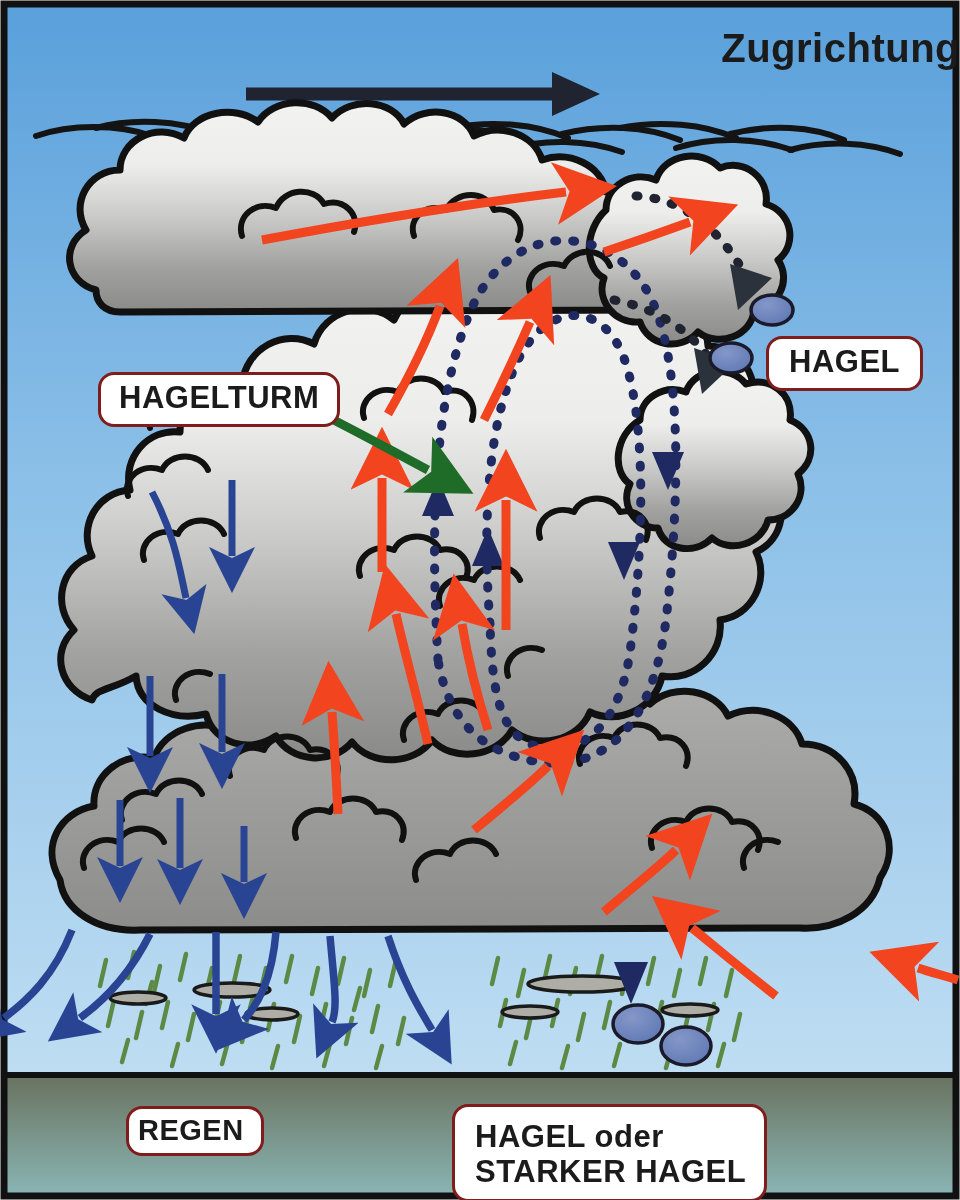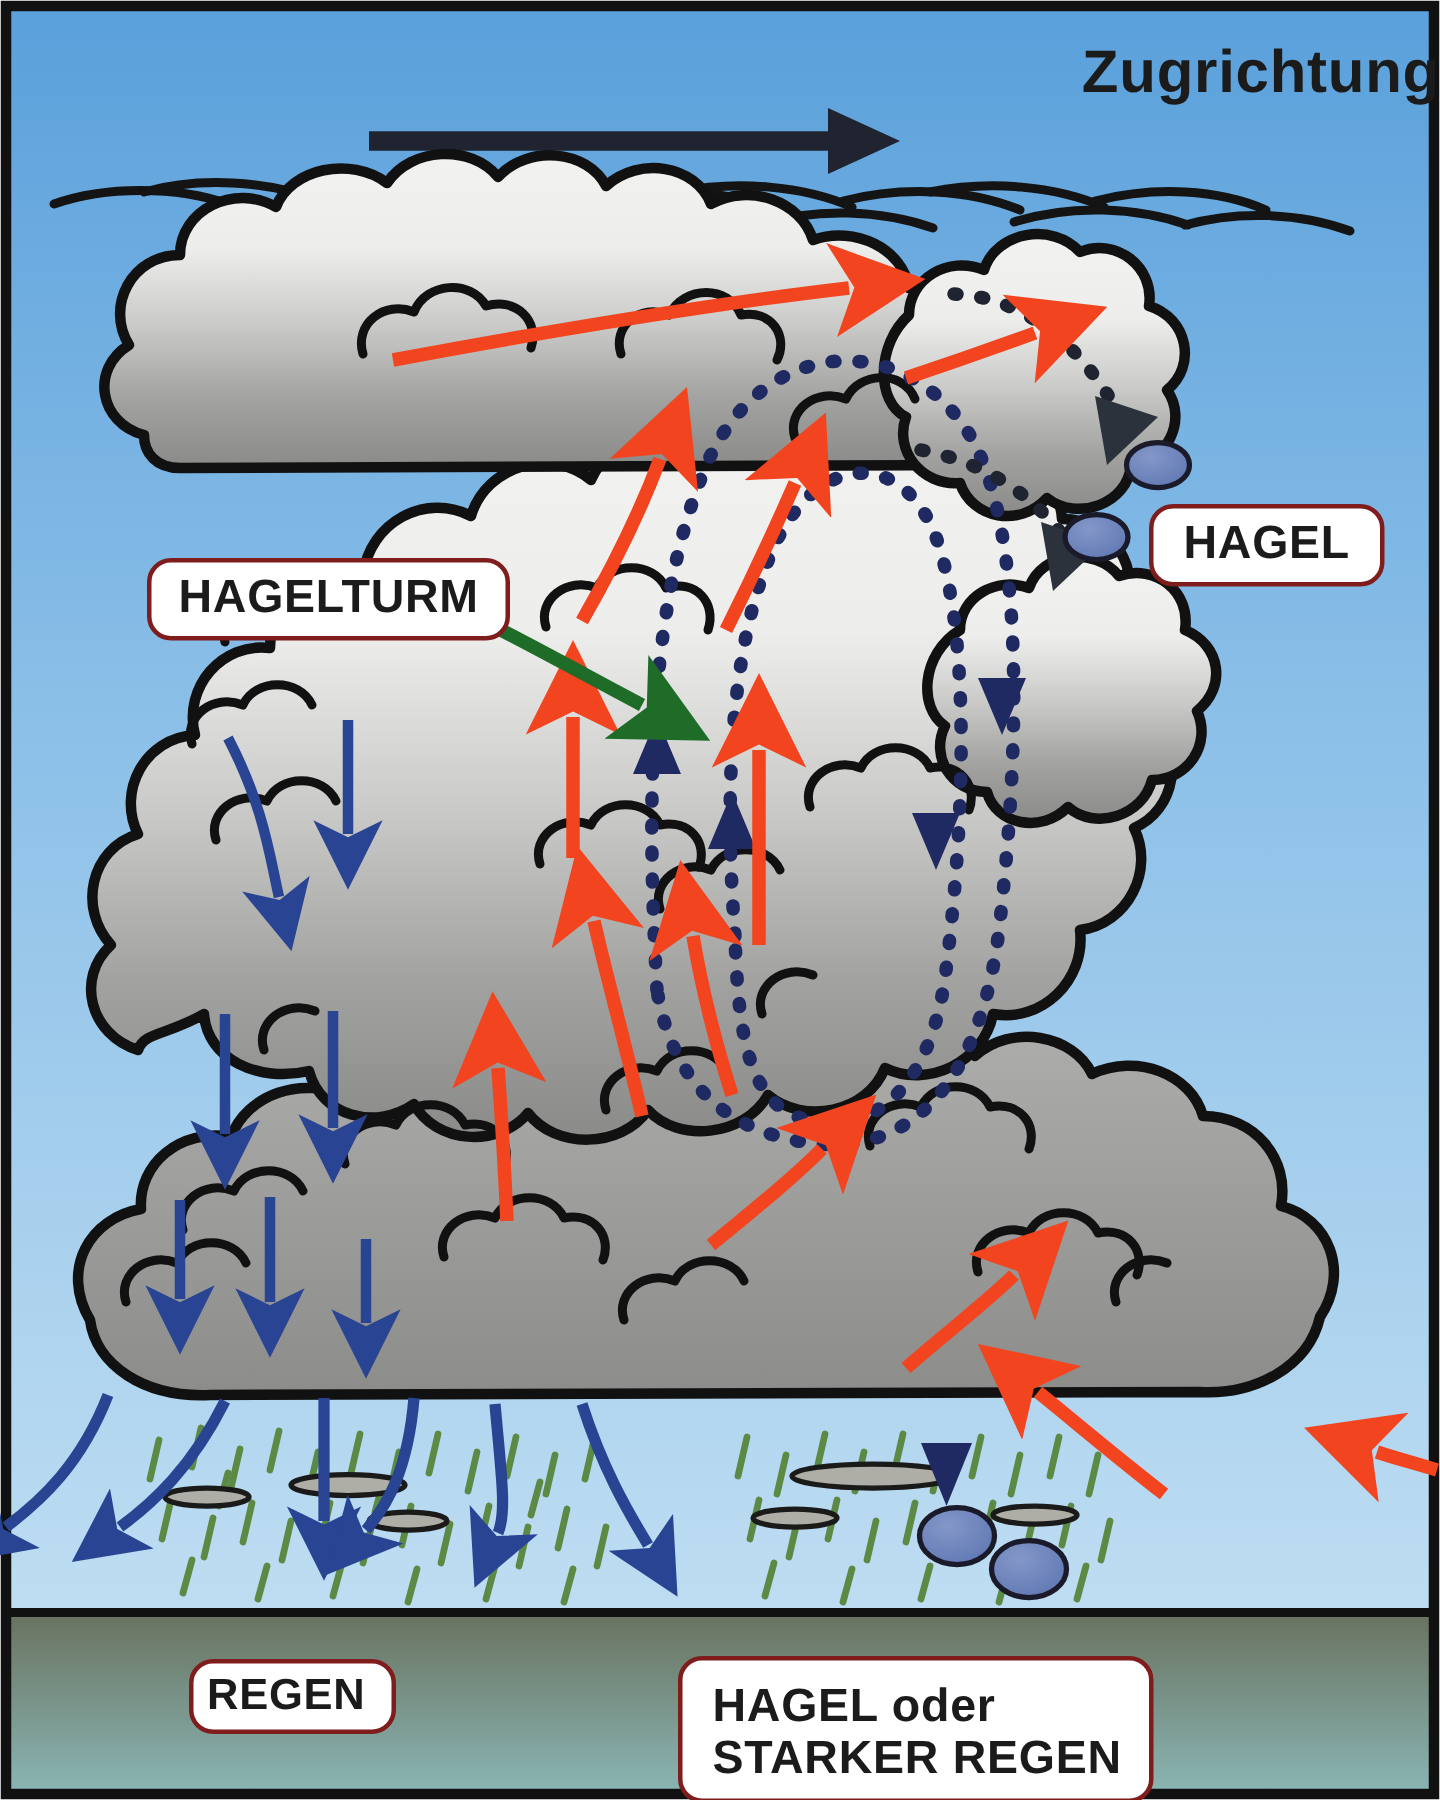--- a/index.html
+++ b/index.html
@@ -358,15 +358,15 @@
   <g>
     <path d="M272,390 C330,416 386,448 428,470" fill="none" stroke="#1F6B28" stroke-width="9" marker-end="url(#mGreen)"></path>
   </g>
 </svg>
 
 <div id="title-zugrichtung">Zugrichtung</div>
 
 <div class="lbl" id="lbl-hagelturm">HAGELTURM</div>
 <div class="lbl" id="lbl-hagel">HAGEL</div>
 <div class="lbl" id="lbl-regen">REGEN</div>
-<div class="lbl" id="lbl-hagel-starker"><span>HAGEL oder</span><br><span>STARKER REGEN</span></div>
+<div class="lbl" id="lbl-hagel-starker"><span>HAGEL oder</span><br><span>STARKER HAGEL</span></div>
 
 </div>
 
 </body></html>

